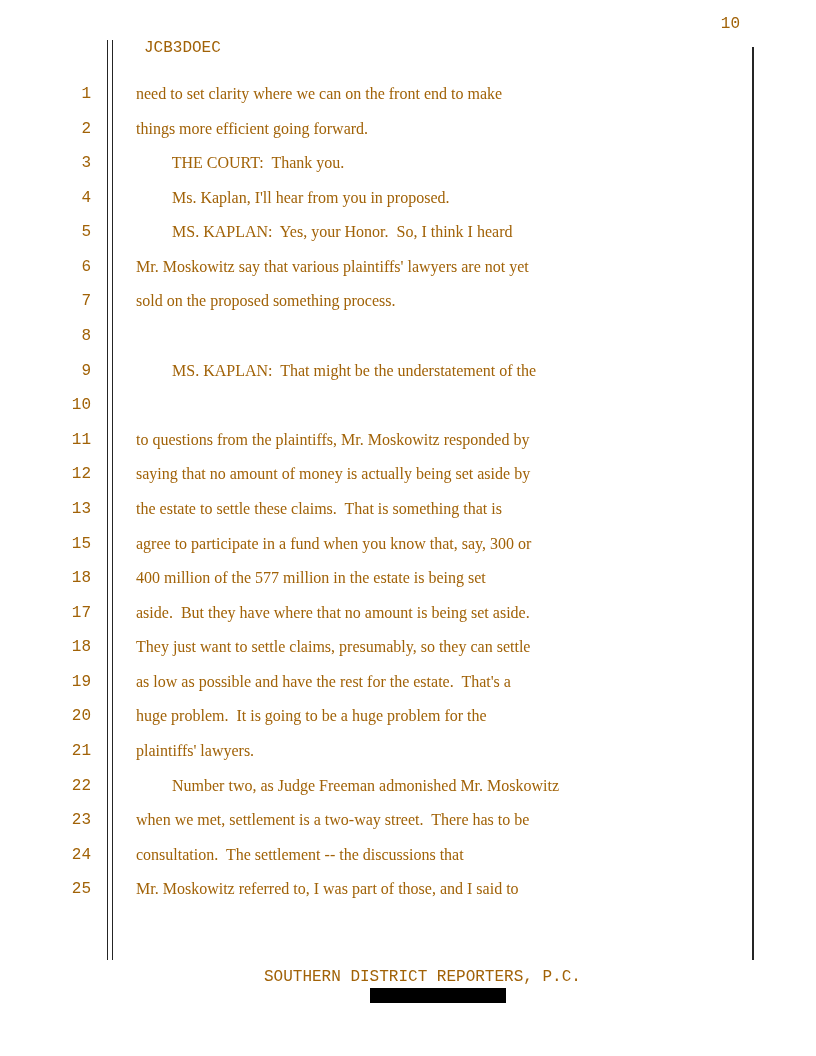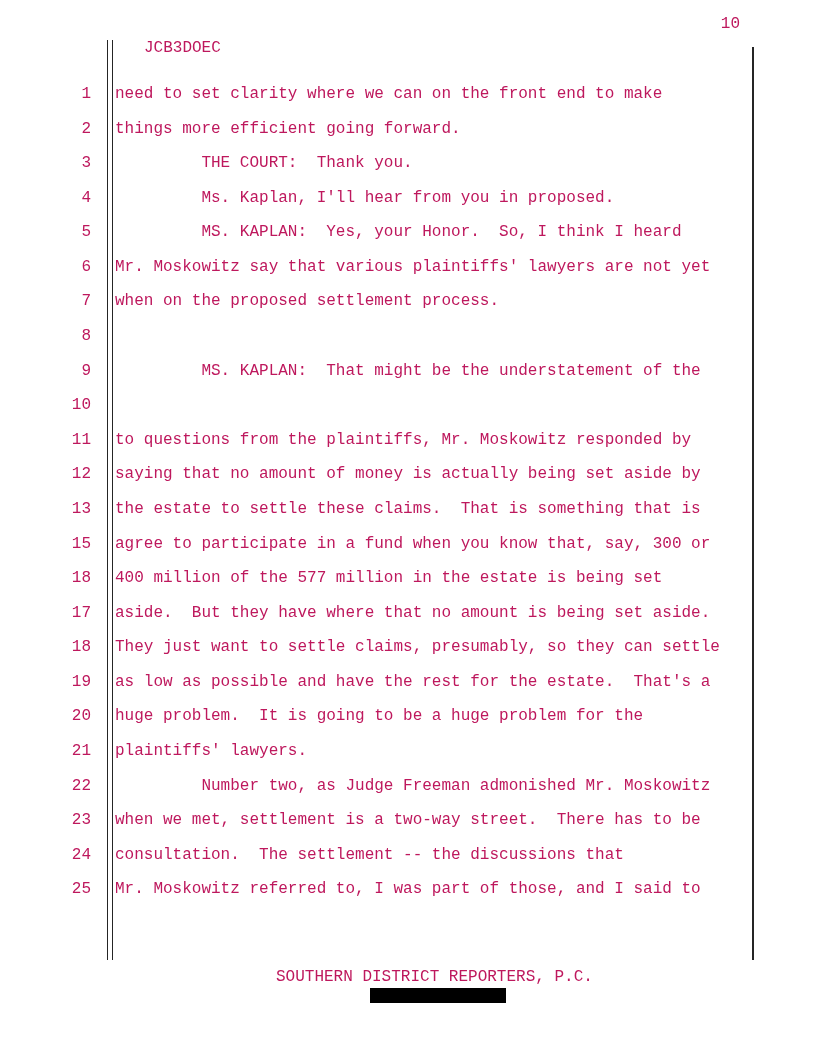--- a/index.html
+++ b/index.html
@@ -3,21 +3,21 @@
 <meta charset="utf-8">
 <style>
   * { margin: 0; padding: 0; box-sizing: border-box; }
   html, body { background: #ffffff; }
   .page {
     position: relative;
     width: 816px;
     height: 1056px;
     background: #ffffff;
     font-family: "Liberation Mono", "DejaVu Sans Mono", monospace;
-    color: #be185d;
+    color: #a16207;
     overflow: hidden;
   }
   .page-number {
     position: absolute;
     top: 15px;
     left: 690px;
     width: 50px;
     text-align: right;
     font-size: 16px;
     line-height: 18px;
@@ -56,27 +56,28 @@
     display: flex;
     height: 34.58px;
     line-height: 34.58px;
   }
   .t-num {
     width: 51px;
     text-align: right;
     flex: 0 0 51px;
   }
   .t-text {
-    margin-left: 24px;
+    margin-left: 45px;
     white-space: pre;
+    font-family: Liberation Serif, serif;
   }
   .footer-text {
     position: absolute;
     top: 968px;
-    left: 276px;
+    left: 264px;
     font-size: 16px;
     line-height: 18px;
     white-space: pre;
   }
   .redaction-bar {
     position: absolute;
     top: 988px;
     left: 370px;
     width: 136px;
     height: 15px;
@@ -122,21 +123,21 @@
       <div class="t-text">         MS. KAPLAN:  Yes, your Honor.  So, I think I heard</div>
     </div>
 
     <div class="t-row">
       <div class="t-num">6</div>
       <div class="t-text">Mr. Moskowitz say that various plaintiffs' lawyers are not yet</div>
     </div>
 
     <div class="t-row">
       <div class="t-num">7</div>
-      <div class="t-text">when on the proposed settlement process.</div>
+      <div class="t-text">sold on the proposed something process.</div>
     </div>
 
     <div class="t-row">
       <div class="t-num">8</div>
     </div>
 
     <div class="t-row">
       <div class="t-num">9</div>
       <div class="t-text">         MS. KAPLAN:  That might be the understatement of the</div>
     </div>

